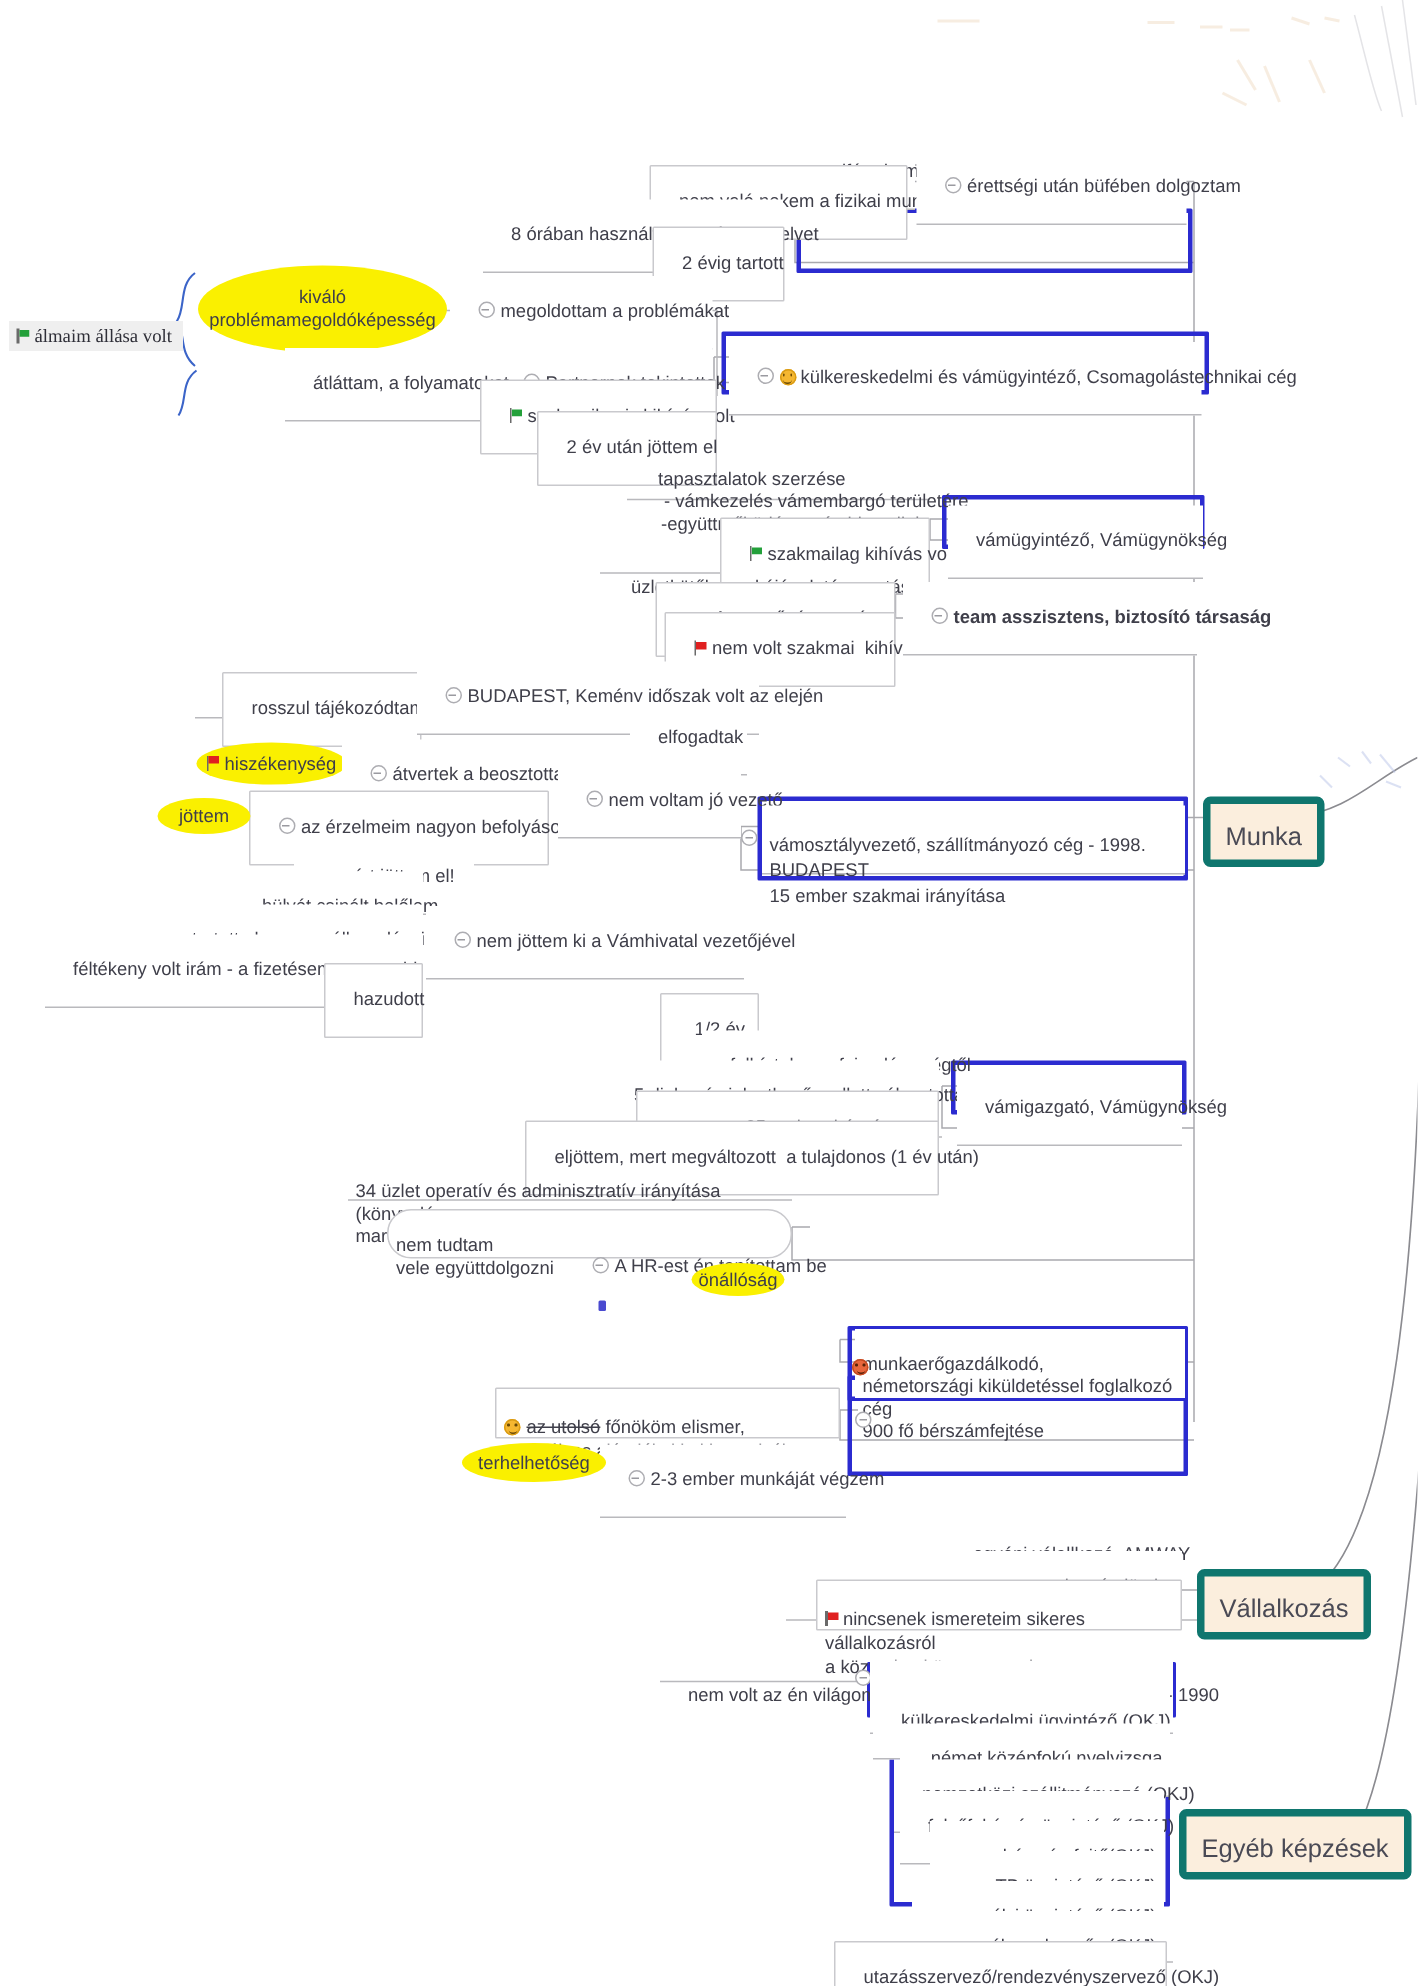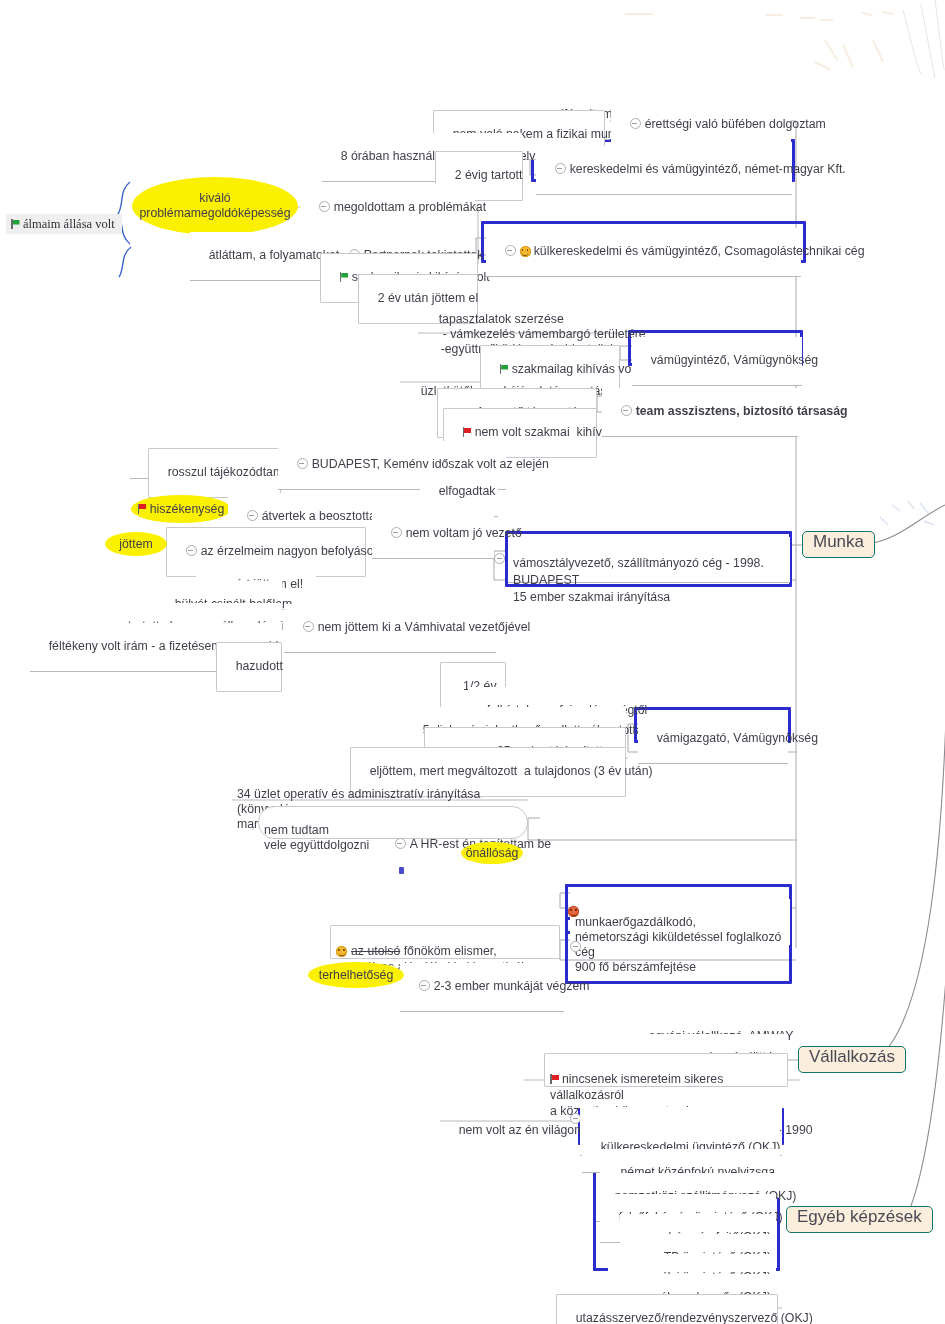--- a/index.html
+++ b/index.html
@@ -27,26 +27,26 @@
     border:1px solid #c9c9cd;background:#fff;border-radius:1px;
   }
   .node.plain{background:transparent;}
   .right{text-align:right;}
   .center{text-align:center;}
 
   
   .branch{
     position:absolute;
     background:#fbeedd;
-    border:1px solid #0f766e;
+    border:5px solid #0f766e;
     border-radius:5px;
     color:#4a4a55;
     font-size:17px;
     line-height:20px;
-    padding:0 10px 5px 10px;
+    padding:12px 10px 5px 10px;
     white-space:nowrap;
   }
 
   
   .bluebox{
     position:absolute;
     border:3px solid #2b2bd0;
     box-sizing:border-box;
     background:transparent;
     border-radius:1px;
@@ -203,31 +203,28 @@
   <div class="bluebox" style="left:578px;top:1108px;width:206px;height:37px;"></div>
   <div class="bluebox" style="left:593px;top:1171px;width:187px;height:100px;"></div>
 
   <div class="node ul center" style="left:492px;top:91px;width:118px;">
     <span>nagyon elfáradtam</span>
   </div>
   <div class="node boxed right" style="left:433px;top:110px;width:172px;">
     <span>nem való nekem a fizikai munka</span>
   </div>
   <div class="node ul" style="left:611px;top:101px;width:180px;">
-    <span class="minus"></span><span>érettségi való büfében dolgoztam</span>
+    <span class="minus"></span><span>érettségi után büfében dolgoztam</span>
   </div>
 
   <div class="node ul center" style="left:322px;top:133px;width:200px;">
     <span>8 órában használtam a német nyelvet</span>
   </div>
   <div class="node boxed right" style="left:435px;top:151px;width:88px;">
     <span>2 évig tartott</span>
-  </div>
-  <div class="node ul" style="left:536px;top:146px;width:256px;">
-    <span class="minus"></span><span>kereskedelmi és vámügyintéző, német-magyar Kft.</span>
   </div>
 
   <div class="ellipse" style="left:132px;top:177px;width:166px;height:58px;">
     <span>kiváló
 problémamegoldóképesség</span>
   </div>
 
   <div class="node ul" style="left:300px;top:184px;width:175px;">
     <span class="minus"></span><span>megoldottam a problémákat</span>
   </div>
@@ -337,21 +334,21 @@
   <div class="node ul right" style="left:468px;top:687px;width:158px;">
     <span>felhívtak egy fejvadász cégtől</span>
   </div>
   <div class="node ul right" style="left:404px;top:707px;width:222px;">
     <span>5 diplomás jelentkező mellett választottak</span>
   </div>
   <div class="node boxed right" style="left:424px;top:727px;width:202px;">
     <span>25 embert irányítottam</span>
   </div>
   <div class="node boxed right" style="left:350px;top:747px;width:276px;">
-    <span>eljöttem, mert megváltozott  a tulajdonos (3 év után)</span>
+    <span>eljöttem, mert megváltozott  a tulajdonos (1 év után)</span>
   </div>
   <div class="node ul" style="left:638px;top:715px;width:150px;">
     <span>vámigazgató, Vámügynökség</span>
   </div>
 
   <div class="node plain" style="left:232px;top:771px;width:300px;white-space:pre-line;line-height:15px;">
     <span>34 üzlet operatív és adminisztratív irányítása (könyvelés
 marketing kivételével</span>
   </div>
   <div class="node boxed" style="left:258px;top:806px;width:270px;height:33px;line-height:15px;white-space:pre-line;border-radius:16px;">
@@ -359,21 +356,21 @@
 vele együttdolgozni</span>
   </div>
   <div class="node plain" style="left:376px;top:821px;width:150px;">
     <span class="minus"></span><span>A HR-est én tanítottam be</span>
   </div>
   <div class="ellipse" style="left:461px;top:842px;width:62px;height:22px;">
     <span>önállóság</span>
   </div>
   <div class="bluedot" style="left:399px;top:867px;"></div>
 
-  <div class="node" style="left:570px;top:886px;width:220px;height:46px;line-height:15px;white-space:pre-line;border-bottom:none;margin-top:13px;">
+  <div class="node" style="left:570px;top:886px;width:220px;height:46px;line-height:15px;white-space:pre-line;border-bottom:none;">
     <span>munkaerőgazdálkodó,
 németországi kiküldetéssel foglalkozó cég
 900 fő bérszámfejtése</span>
   </div>
   <span class="smiley angry" style="position:absolute;left:568px;top:906px;"></span>
 
   <div class="node boxed" style="left:330px;top:925px;width:230px;height:34px;line-height:16px;white-space:pre-line;">
     <span class="smiley" style="margin-right:4px;"></span><span class="strike">az utolsó</span><span> főnököm elismer,
 személyes ajándékokkal is motivál</span>
   </div>

